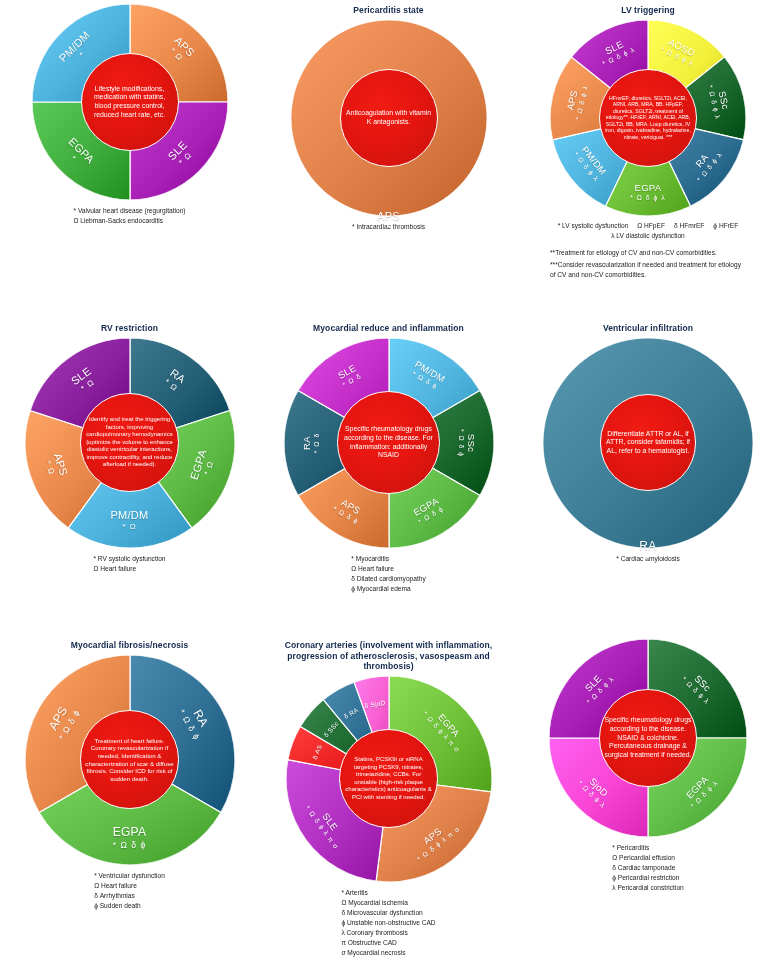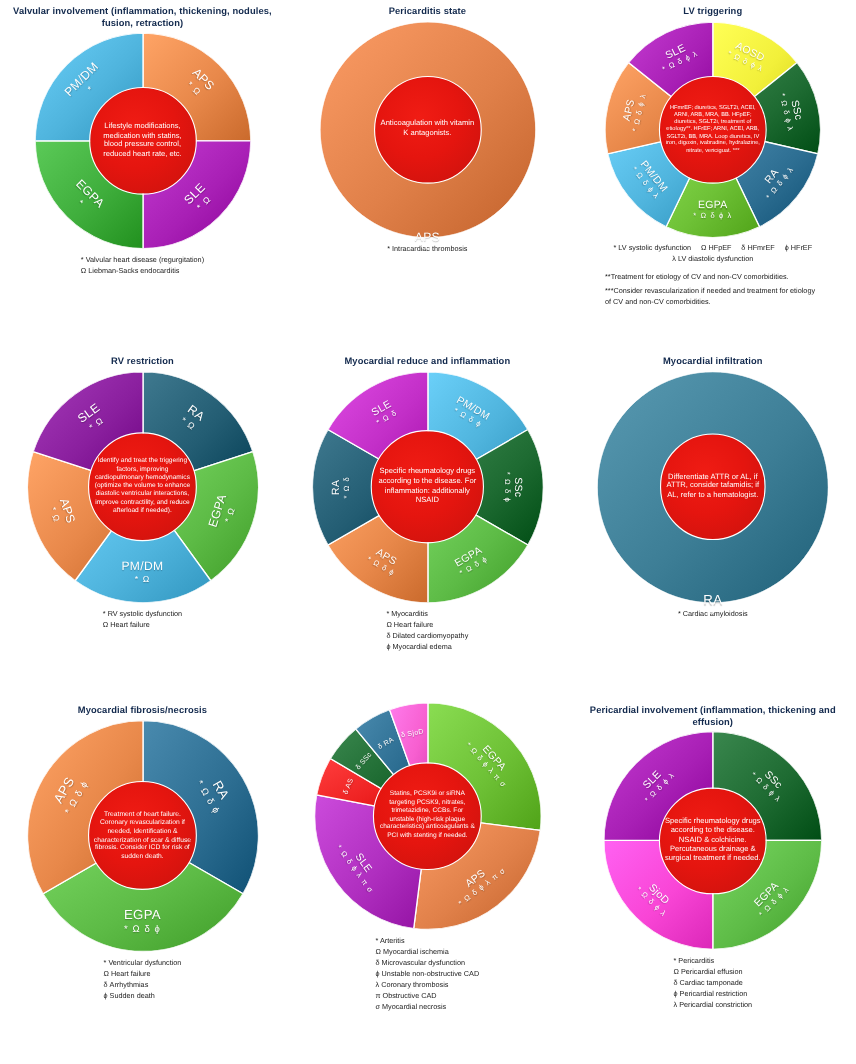--- a/index.html
+++ b/index.html
@@ -25,22 +25,20 @@
   .legend-inline .ctr{text-align:center;}
   .notes-block{font-size:6.6px;color:#1c1c1c;line-height:1.5;margin-top:5px;width:196px;}
   .notes-block div{margin-top:2px;}
 </style>
 </head>
 <body>
 
 <div class="grid">
 
   <div class="cell">
-    <div class="chart-title">Valvular involvement
-(inflammation, thickening, nodules, fusion, retraction)</div>
     <div class="donut-wrap">
       <div class="donut" id="d0" style="width:196px;height:196px;">
           <svg width="196" height="196" viewBox="0 0 196 196" style="display: block;">
             <defs>
               <linearGradient id="g0_0" x1="0%" y1="0%" x2="100%" y2="100%">
                 <stop offset="0%" stop-color="#ffa466"></stop>
                 <stop offset="55%" stop-color="#e8884a"></stop>
                 <stop offset="100%" stop-color="#ca6a2c"></stop>
               </linearGradient>
               <linearGradient id="g0_1" x1="0%" y1="0%" x2="100%" y2="100%">
@@ -361,21 +359,21 @@
       </div>
     <div class="notes">
       <div>* Myocarditis</div>
       <div>Ω Heart failure</div>
       <div>δ Dilated cardiomyopathy</div>
       <div>ϕ Myocardial edema</div>
     </div>
   </div>
 
   <div class="cell">
-    <div class="chart-title">Myocardial infiltration</div>
+    <div class="chart-title">Ventricular infiltration</div>
     <div class="donut-wrap">
       <div class="donut" id="d5" style="width:210px;height:210px;">
           <svg width="210" height="210" viewBox="0 0 210 210" style="display: block;">
             <defs>
               <linearGradient id="g5_0" x1="0%" y1="0%" x2="100%" y2="100%">
                 <stop offset="0%" stop-color="#599ab2"></stop>
                 <stop offset="55%" stop-color="#3d7e96"></stop>
                 <stop offset="100%" stop-color="#1f6078"></stop>
               </linearGradient>
             </defs>
@@ -440,20 +438,22 @@
       </div>
     <div class="notes">
       <div>* Ventricular dysfunction</div>
       <div>Ω Heart failure</div>
       <div>δ Arrhythmias</div>
       <div>ϕ Sudden death</div>
     </div>
   </div>
 
   <div class="cell">
+    <div class="chart-title">Coronary arteries (involvement with inflammation,
+progression of atherosclerosis, vasospeasm and thrombosis)</div>
     <div class="donut-wrap">
       <div class="donut" id="d7" style="width:206px;height:206px;">
           <svg width="206" height="206" viewBox="0 0 206 206" style="display: block;">
             <defs>
               <linearGradient id="g7_0" x1="0%" y1="0%" x2="100%" y2="100%">
                 <stop offset="0%" stop-color="#8add52"></stop>
                 <stop offset="55%" stop-color="#6ec136"></stop>
                 <stop offset="100%" stop-color="#50a318"></stop>
               </linearGradient>
               <linearGradient id="g7_1" x1="0%" y1="0%" x2="100%" y2="100%">
@@ -529,22 +529,20 @@
       <div>Ω Myocardial ischemia</div>
       <div>δ Microvascular dysfunction</div>
       <div>ϕ Unstable non-obstructive CAD</div>
       <div>λ Coronary thrombosis</div>
       <div>π Obstructive CAD</div>
       <div>σ  Myocardial necrosis</div>
     </div>
   </div>
 
   <div class="cell">
-    <div class="chart-title">Pericardial involvement
-(inflammation, thickening and effusion)</div>
     <div class="donut-wrap">
       <div class="donut" id="d8" style="width:198px;height:198px;">
           <svg width="198" height="198" viewBox="0 0 198 198" style="display: block;">
             <defs>
               <linearGradient id="g8_0" x1="0%" y1="0%" x2="100%" y2="100%">
                 <stop offset="0%" stop-color="#3a874e"></stop>
                 <stop offset="55%" stop-color="#1e6b32"></stop>
                 <stop offset="100%" stop-color="#004d14"></stop>
               </linearGradient>
               <linearGradient id="g8_1" x1="0%" y1="0%" x2="100%" y2="100%">

